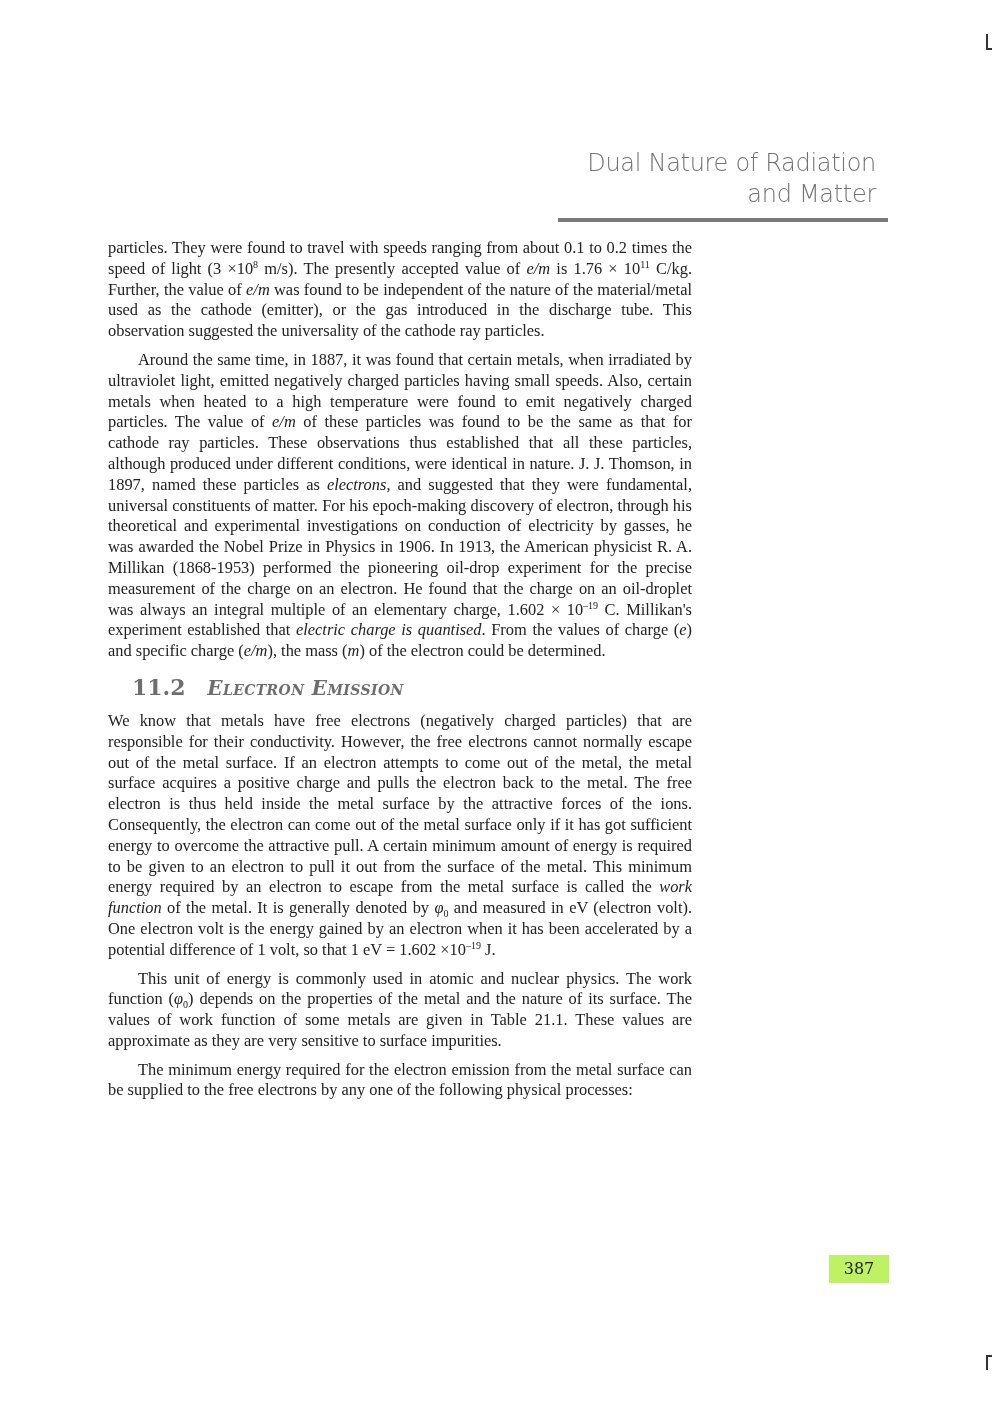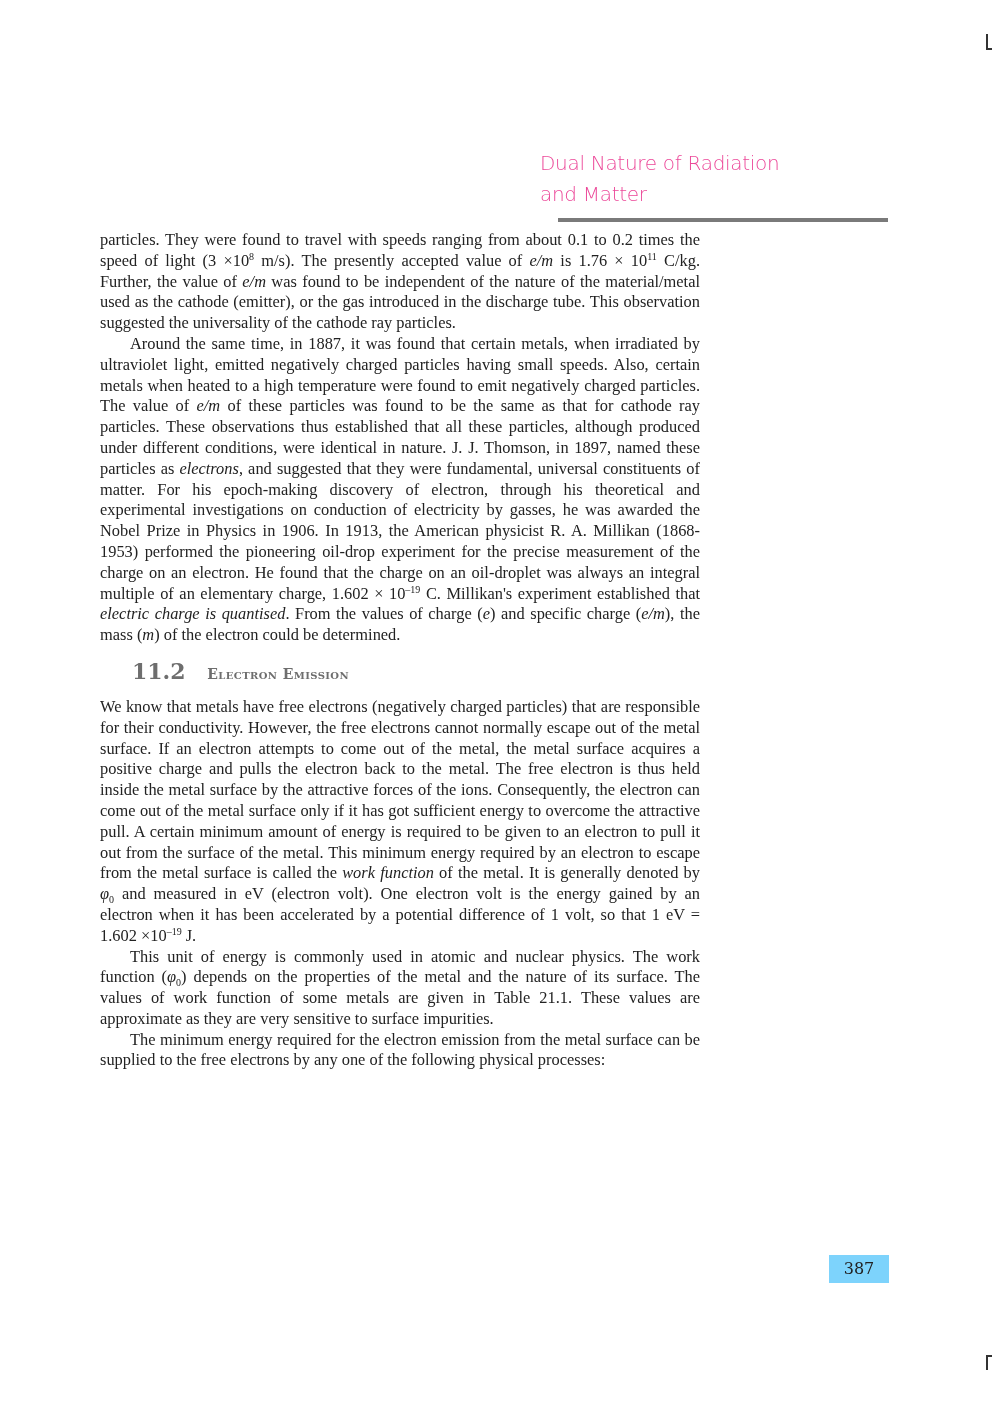--- a/index.html
+++ b/index.html
@@ -1,30 +1,30 @@
 <!DOCTYPE html>
 <html><head>
 <meta charset="utf-8">
 <style>
   html, body { margin: 0; padding: 0; background: #ffffff; }
   body { width: 992px; height: 1403px; position: relative; overflow: hidden; font-family: "DejaVu Serif", serif; color: #1e1e1e; }
   .crop-mark { position: absolute; border-color: #333; border-style: solid; }
   .crop-top { left: 986px; top: 34px; width: 8px; height: 14px; border-width: 0 0 2px 2px; }
   .crop-bottom { left: 986px; top: 1355px; width: 8px; height: 13px; border-width: 2px 0 0 2px; }
-  .running-head { position: absolute; left: 540px; top: 148px; width: 336px; font-family: "DejaVu Sans", sans-serif; font-size: 20px; line-height: 31px; font-weight: 300; color: #ec4899; letter-spacing: -0.3px; }
+  .running-head { position: absolute; left: 540px; top: 148px; width: 336px; text-align: right; font-family: "DejaVu Sans", sans-serif; font-size: 24px; line-height: 31px; font-weight: 300; color: #737373; letter-spacing: -0.3px; }
   .running-rule { position: absolute; left: 558px; top: 218px; width: 330px; height: 4px; background: #7a7a7a; }
   .content { position: absolute; left: 100px; top: 230px; width: 600px; font-family: "Liberation Serif", serif; font-size: 16.4px; line-height: 20.8px; text-align: justify; color: #222; }
-  .content p { margin: 0; }
+  .content p { margin: 8px; }
   .content p.indent { text-indent: 30px; }
   .content i { font-style: italic; }
   sup, sub { font-size: 10px; line-height: 0; }
   .section-heading { margin: 12px 0 10px 0; font-family: "DejaVu Serif", serif; font-weight: bold; color: #6e6e6e; font-size: 22px; line-height: 26px; text-align: left; }
   .section-heading .num { margin-right: 14px; margin-left: 32px; }
-  .section-heading .sc { font-variant: small-caps; font-size: 14px; letter-spacing: 0.4px; }
-  .page-number { position: absolute; left: 829px; top: 1255px; width: 60px; height: 28px; background: #7dd3fc; font-family: "DejaVu Serif", serif; font-size: 16px; line-height: 28px; text-align: center; color: #222; }
+  .section-heading .sc { font-variant: small-caps; font-size: 20px; letter-spacing: 0.4px; font-style: italic; }
+  .page-number { position: absolute; left: 829px; top: 1255px; width: 60px; height: 28px; background: #bef264; font-family: "DejaVu Serif", serif; font-size: 16px; line-height: 28px; text-align: center; color: #222; }
 </style>
 </head>
 <body>
 
 <div class="crop-mark crop-top"></div>
 
 <div class="running-head">
   <div>Dual Nature of Radiation</div>
   <div>and Matter</div>
 </div>

